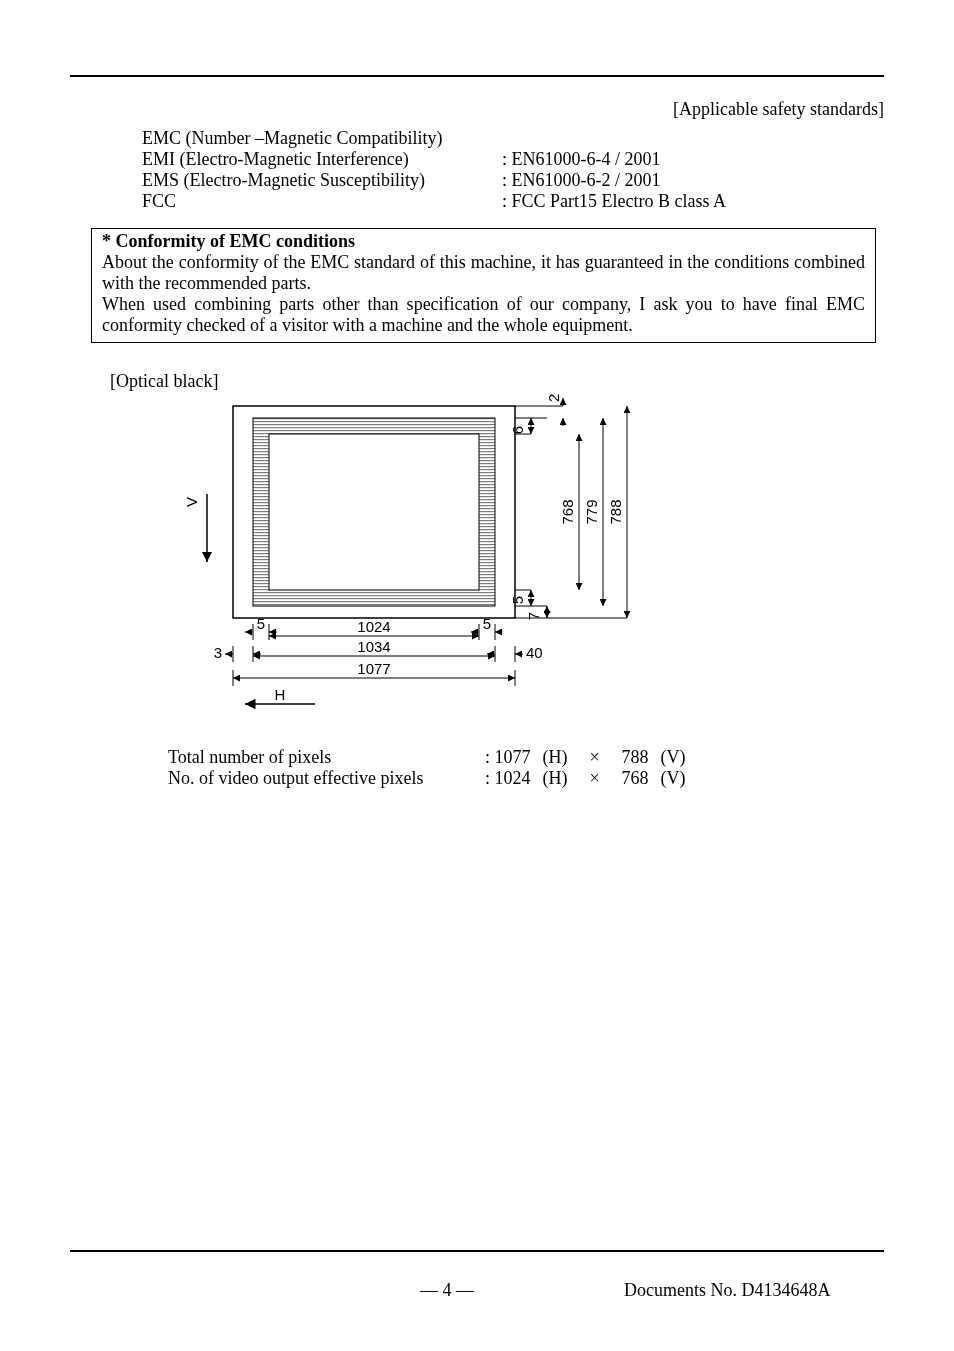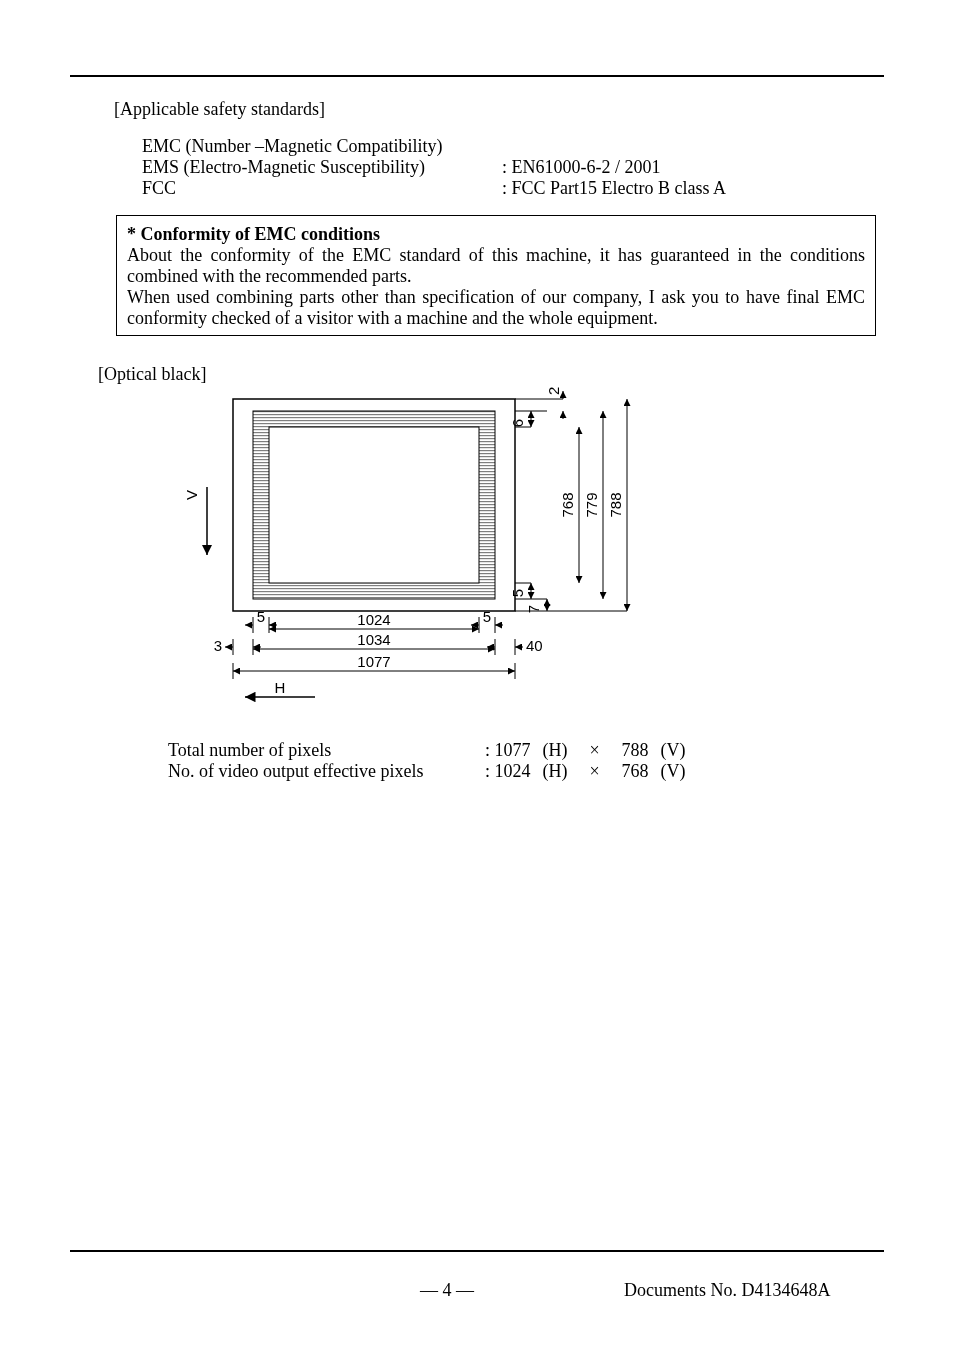--- a/index.html
+++ b/index.html
@@ -16,40 +16,41 @@
   .page {
     padding: 75px 70px 0 70px;
   }
   hr.rule-top {
     border: none;
     border-top: 2px solid #000;
     margin: 0 0 22px 0;
   }
   .section-heading {
     margin-left: 44px;
-    margin-bottom: 16px;
+    margin-bottom: 8px;
+    text-align: right;
   }
   .indent-block {
     margin-left: 72px;
   }
   .two-col {
     display: flex;
   }
   .two-col .left  { width: 360px; }
   .two-col .right { flex: 1; }
   .box {
     border: 1.5px solid #000;
-    margin: 16px 8px 0 46px;
-    padding: 8px 10px 6px 10px;
+    margin: 16px 8px 0 21px;
+    padding: 2px 10px 6px 10px;
     text-align: justify;
   }
   .box .bold { font-weight: bold; }
   .optical-heading {
     margin-top: 28px;
-    margin-left: 28px;
+    margin-left: 40px;
   }
   .diagram-wrap {
     margin-left: 115px;
     margin-top: 2px;
   }
   .pixel-table {
     margin-left: 92px;
     margin-top: 8px;
     border-collapse: collapse;
   }
@@ -79,20 +80,24 @@
 
 <div class="page">
 
   <hr class="rule-top">
 
   <div class="section-heading">[Applicable safety standards]</div>
 
   <div class="indent-block">
     <div>EMC (Number –Magnetic Compatibility)</div>
 
+    <div class="two-col">
+      <div class="left">EMI (Electro-Magnetic Interference)</div>
+      <div class="right">: EN61000-6-4 / 2001</div>
+    </div>
     <div class="two-col">
       <div class="left">EMS (Electro-Magnetic Susceptibility)</div>
       <div class="right">: EN61000-6-2 / 2001</div>
     </div>
     <div class="two-col">
       <div class="left">FCC</div>
       <div class="right">: FCC Part15 Electro B class A</div>
     </div>
   </div>
 

